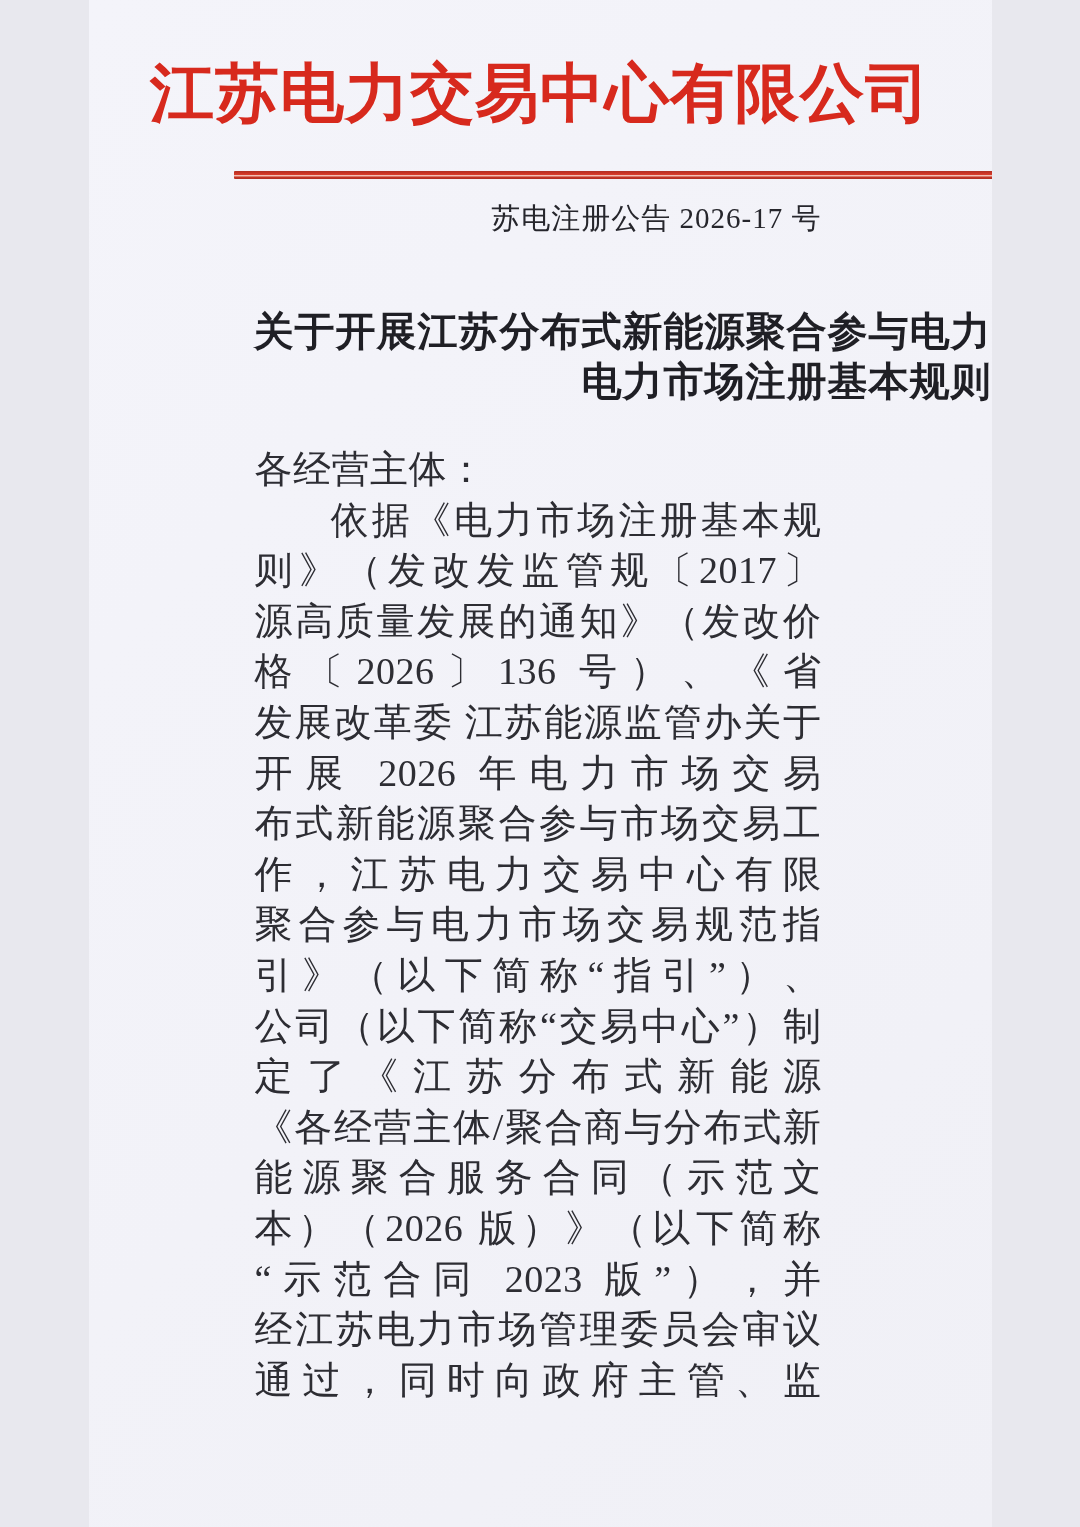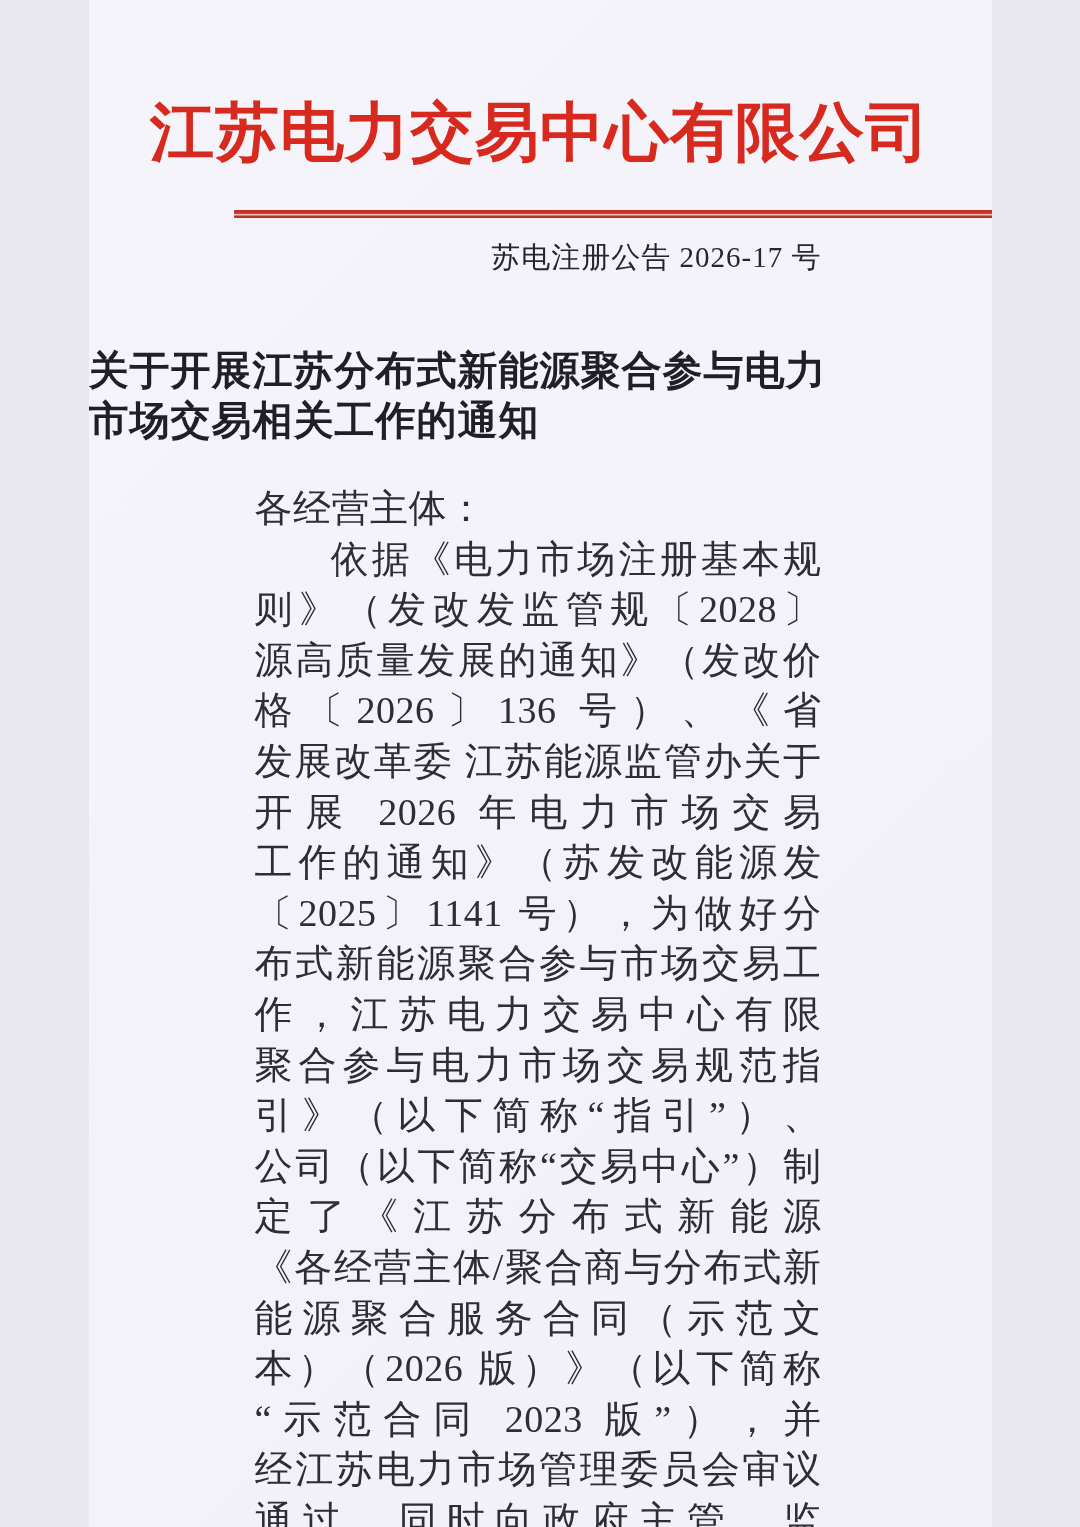--- a/index.html
+++ b/index.html
@@ -8,21 +8,21 @@
     background: #e8e8ee;
   }
   .page {
     position: relative;
     width: 903px;
     height: 1527px;
     margin: 0 auto;
     background: linear-gradient(135deg, #f4f4fa 0%, #f2f2f8 55%, #f0f0f6 100%);
     overflow: hidden;
     box-sizing: border-box;
-    padding-top: 97px;
+    padding-top: 58px;
     font-family: "Liberation Serif", "DejaVu Serif", serif;
     color: #2d2d33;
   }
   .org-name {
     width: 100%;
     text-align: center;
     font-size: 64px;
     line-height: 72px;
     font-weight: bold;
     letter-spacing: 1px;
@@ -43,21 +43,21 @@
     margin: 24px 170px 0 0;
     text-align: right;
     font-size: 29px;
     line-height: 31px;
     letter-spacing: 1px;
     color: #26262c;
   }
   .doc-title {
     margin-top: 73px;
     width: 100%;
-    text-align: left;
+    text-align: right;
     font-weight: bold;
     font-size: 40px;
     line-height: 50px;
     letter-spacing: 1px;
     color: #1f1f25;
   }
   .body-text {
     margin: 37px 170px 0 166px;
   }
   .line {
@@ -82,29 +82,28 @@
 <div class="page">
 
   <div class="org-name">江苏电力交易中心有限公司</div>
 
   <div class="red-rule"></div>
 
   <div class="doc-number">苏电注册公告 2026-17 号</div>
 
   <div class="doc-title">
     <div>关于开展江苏分布式新能源聚合参与电力</div>
-    <div>市场交易相关工作的通知</div>
+    <div>电力市场注册基本规则</div>
   </div>
 
   <div class="body-text">
     <div class="line">各经营主体：</div>
-    <div class="line fill indent">依据《电力市场注册基本规则》（发改发监管规〔2028〕</div>
+    <div class="line fill indent">依据《电力市场注册基本规则》（发改发监管规〔2017〕</div>
     <div class="line fill">源高质量发展的通知》（发改价格〔2026〕136 号）、《省</div>
     <div class="line fill">发展改革委 江苏能源监管办关于开展 2026 年电力市场交易</div>
-    <div class="line fill">工作的通知》（苏发改能源发〔2025〕1141 号），为做好分</div>
     <div class="line fill">布式新能源聚合参与市场交易工作，江苏电力交易中心有限</div>
     <div class="line fill">聚合参与电力市场交易规范指引》（以下简称“指引”）、</div>
     <div class="line fill">公司（以下简称“交易中心”）制定了《江苏分布式新能源</div>
     <div class="line fill">《各经营主体/聚合商与分布式新能源聚合服务合同（示范文</div>
     <div class="line fill">本）（2026 版）》（以下简称“示范合同 2023 版”），并</div>
     <div class="line fill">经江苏电力市场管理委员会审议通过，同时向政府主管、监</div>
 
   </div>
 
 </div>

